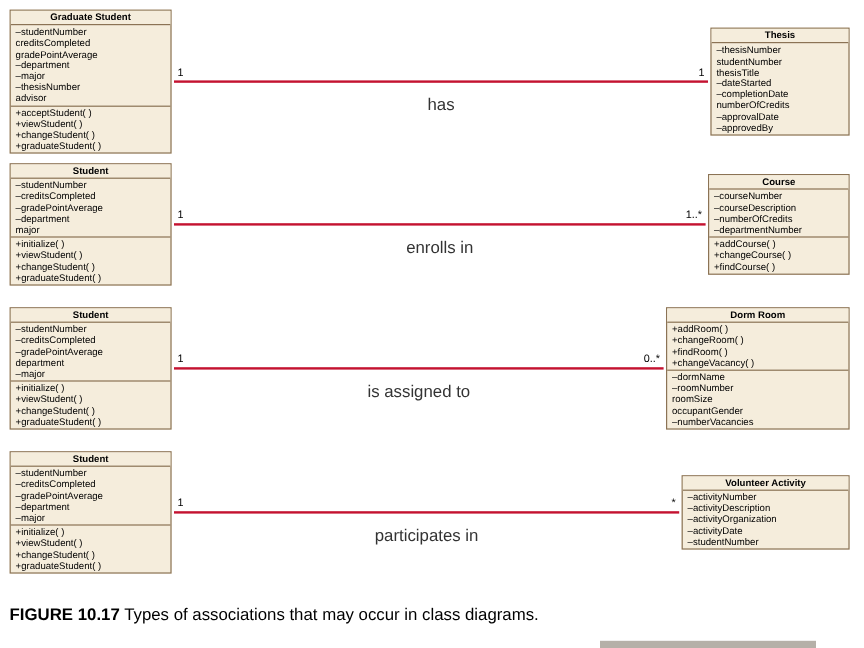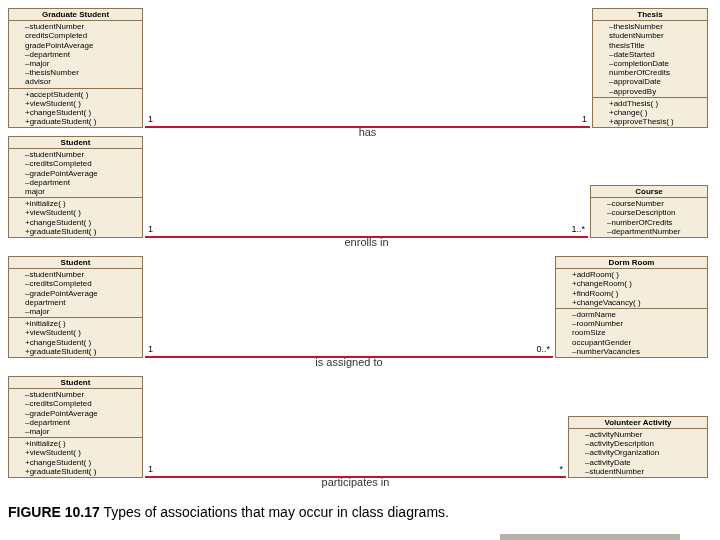--- a/index.html
+++ b/index.html
@@ -1,24 +1,24 @@
 <!DOCTYPE html>
 <html><head>
 <meta charset="utf-8">
 <style>
 body{margin:0;padding:8px;font-family:Arial,sans-serif;background:#fff;width:720px;box-sizing:border-box}
 .diagram{position:relative;width:700px;height:490px}
-.row{position:absolute;left:0;right:0;display:flex;justify-content:space-between;align-items:flex-end}
+.row{position:absolute;left:0;right:0;display:flex;justify-content:space-between;align-items:center}
 .uml{border:1px solid #8b7355;background:#f5eddc;font-size:8px;line-height:1.15;box-sizing:border-box}
 .uml .hdr{font-weight:bold;text-align:center;border-bottom:1px solid #8b7355;padding:1px 4px;background:#f5eddc}
-.uml .sec{border-bottom:1px solid #8b7355;padding:1px 16px}
+.uml .sec{border-bottom:1px solid #8b7355;padding:1px 4px}
 .uml .sec:last-child{border-bottom:none}
 .uml .sec div{white-space:nowrap}
 .assoc{position:relative;flex:1;height:2px;background:#c41230;margin:0 2px}
-.assoc .lbl{position:absolute;top:0;left:50%;transform:translateX(-50%);font-size:11px;color:#333;white-space:nowrap}
+.assoc .lbl{position:absolute;top:12px;left:50%;transform:translateX(-50%);font-size:14px;color:#333;white-space:nowrap}
 .assoc .m-left{position:absolute;left:3px;top:-12px;font-size:9px}
 .assoc .m-right{position:absolute;right:3px;top:-12px;font-size:9px}
 .caption{margin-top:6px;font-size:14px;font-family:Arial,sans-serif}
 .caption b{font-weight:bold}
 .accent{position:absolute;right:40px;bottom:-4px;width:180px;height:10px;background:#b5b0a8}
 </style>
 </head>
 <body>
 
 <div class="diagram" id="diagram">
@@ -51,25 +51,20 @@
         <div class="sec">
           <div>–thesisNumber</div>
           <div>studentNumber</div>
           <div>thesisTitle</div>
           <div>–dateStarted</div>
           <div>–completionDate</div>
           <div>numberOfCredits</div>
           <div>–approvalDate</div>
           <div>–approvedBy</div>
         </div>
-        <div class="sec">
-          <div>+addThesis( )</div>
-          <div>+change( )</div>
-          <div>+approveThesis( )</div>
-        </div>
       </div>
     </div>
     <div class="row" style="top: 128px;">
       <div class="uml" style="width: 135px;">
         <div class="hdr">Student</div>
         <div class="sec">
           <div>–studentNumber</div>
           <div>–creditsCompleted</div>
           <div>–gradePointAverage</div>
           <div>–department</div>
@@ -87,20 +82,25 @@
         <div class="m-right">1..*</div>
         <div class="lbl">enrolls in</div>
       </div>
       <div class="uml" style="width: 118px;">
         <div class="hdr">Course</div>
         <div class="sec">
           <div>–courseNumber</div>
           <div>–courseDescription</div>
           <div>–numberOfCredits</div>
           <div>–departmentNumber</div>
+        </div>
+        <div class="sec">
+          <div>+addCourse( )</div>
+          <div>+changeCourse( )</div>
+          <div>+findCourse( )</div>
         </div>
       </div>
     </div>
     <div class="row" style="top: 248px;">
       <div class="uml" style="width: 135px;">
         <div class="hdr">Student</div>
         <div class="sec">
           <div>–studentNumber</div>
           <div>–creditsCompleted</div>
           <div>–gradePointAverage</div>

